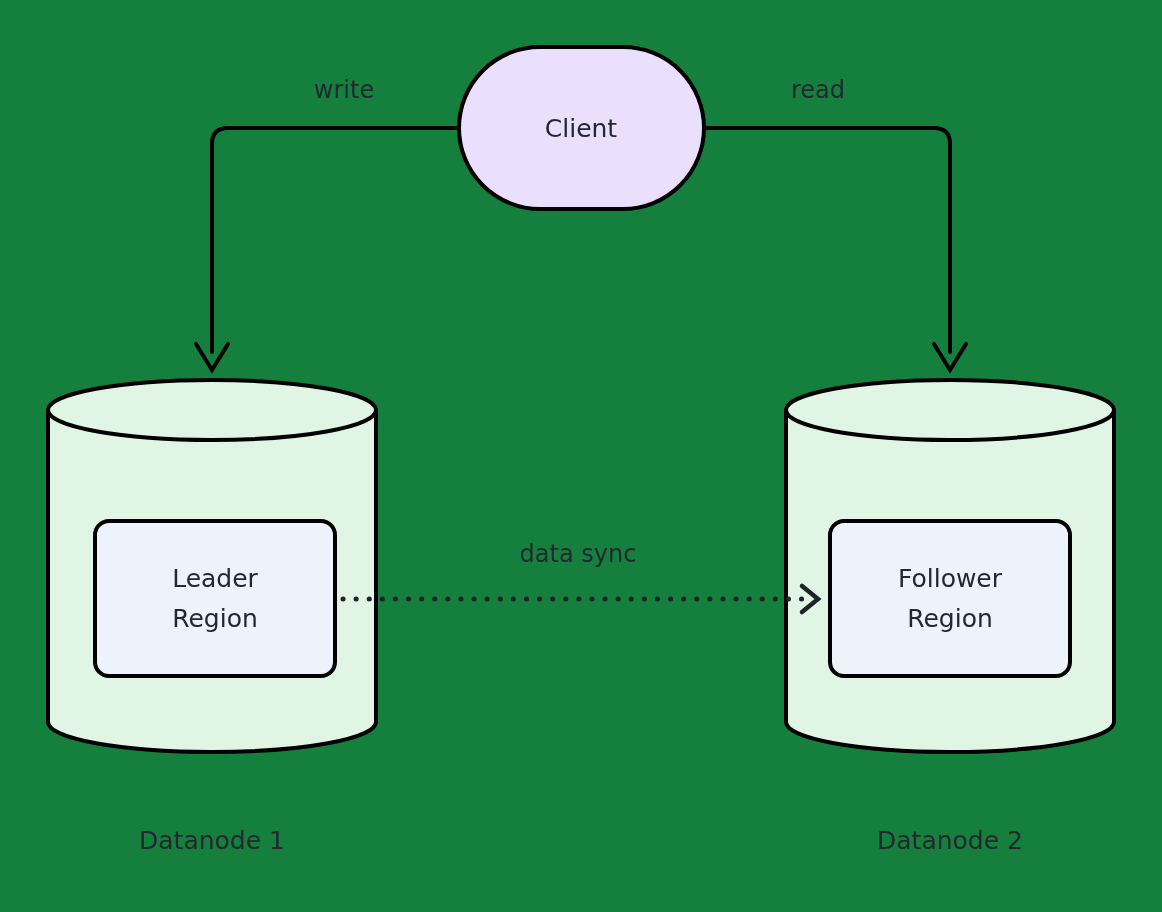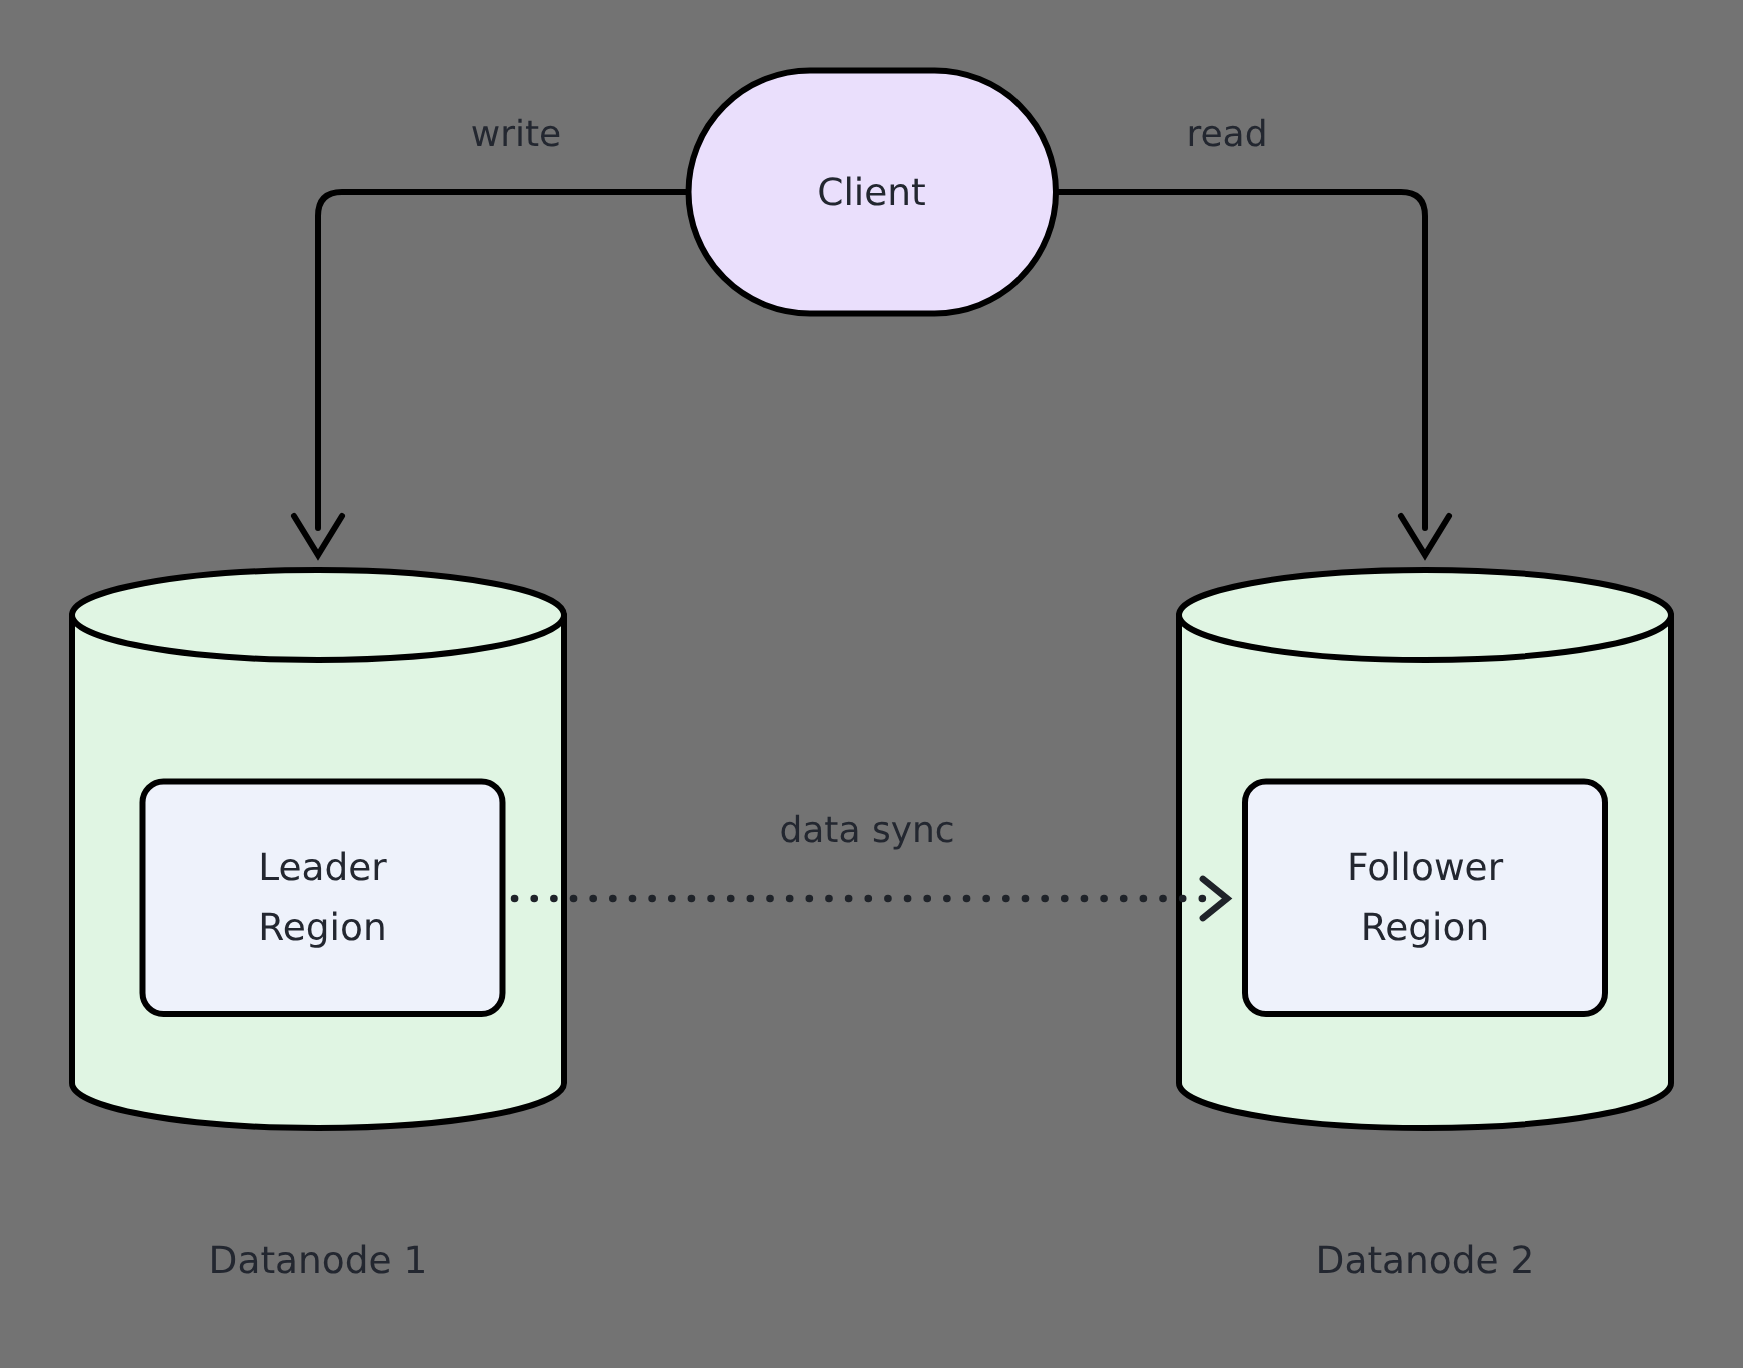--- a/index.html
+++ b/index.html
@@ -10,21 +10,21 @@
   body {
     width: 1162px;
     height: 912px;
     font-family: "DejaVu Sans", sans-serif;
     overflow: hidden;
   }
   #diagram-root {
     position: relative;
     width: 1162px;
     height: 912px;
-    background: #737373;
+    background: #15803d;
   }
   svg.diagram-canvas {
     position: absolute;
     left: 0;
     top: 0;
     width: 1162px;
     height: 912px;
   }
   .node-stroke {
     stroke: #000000;

